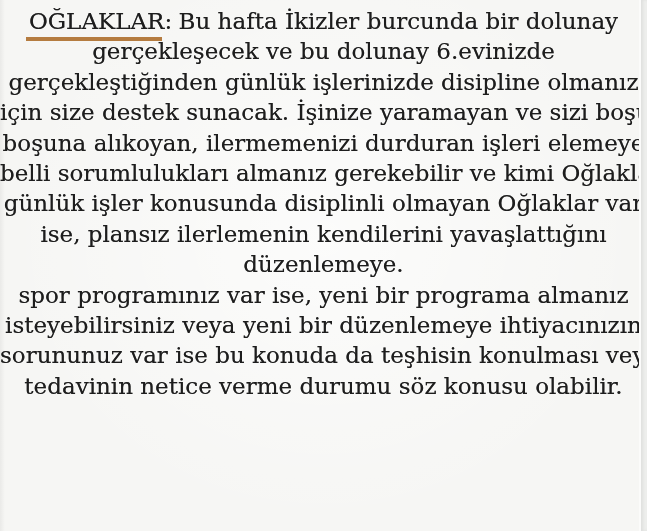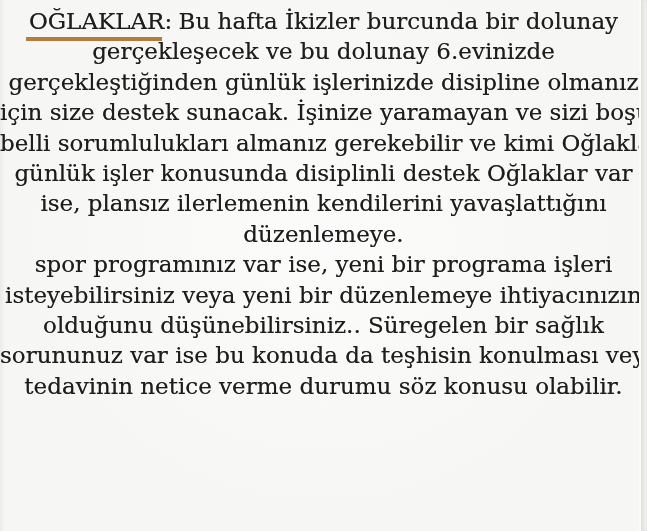--- a/index.html
+++ b/index.html
@@ -77,27 +77,27 @@
     <div class="line">
       <span class="heading">
         <span>OĞLAKLAR:</span>
         <span class="heading-underline"></span>
       </span><span>Bu hafta İkizler burcunda bir dolunay</span>
     </div>
 
     <div class="line">gerçekleşecek ve bu dolunay 6.evinizde</div>
     <div class="line">gerçekleştiğinden günlük işlerinizde disipline olmanız</div>
     <div class="line">için size destek sunacak. İşinize yaramayan ve sizi boşu</div>
+    <div class="line">boşuna alıkoyan, ilermemenizi durduran işleri elemeye</div>
     <div class="line">belli sorumlulukları almanız gerekebilir ve kimi Oğlaklar</div>
-    <div class="line">günlük işler konusunda disiplinli destek Oğlaklar var</div>
+    <div class="line">günlük işler konusunda disiplinli olmayan Oğlaklar var</div>
     <div class="line">ise, plansız ilerlemenin kendilerini yavaşlattığını</div>
     <div class="line">düzenlemeye.</div>
-    <div class="line">spor programınız var ise, yeni bir programa işleri</div>
+    <div class="line">spor programınız var ise, yeni bir programa almanız</div>
     <div class="line">isteyebilirsiniz veya yeni bir düzenlemeye ihtiyacınızın</div>
-    <div class="line">olduğunu düşünebilirsiniz.. Süregelen bir sağlık</div>
     <div class="line">sorununuz var ise bu konuda da teşhisin konulması veya</div>
     <div class="line">tedavinin netice verme durumu söz konusu olabilir.</div>
 
   </div>
 
   <div class="edge-left"></div>
   <div class="edge-right"></div>
 </div>
 
 </body></html>

